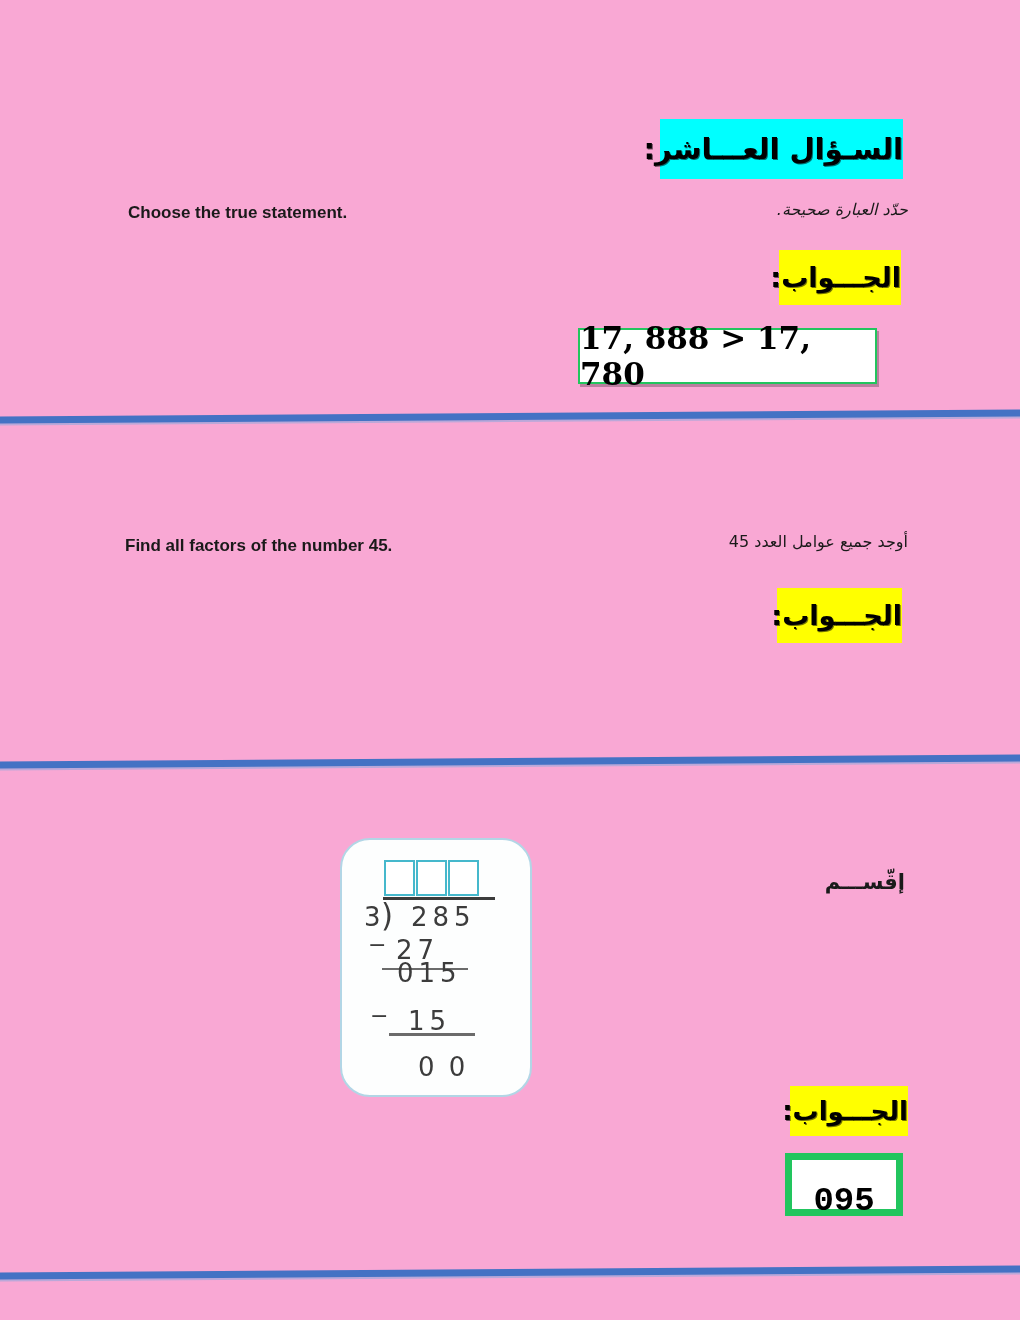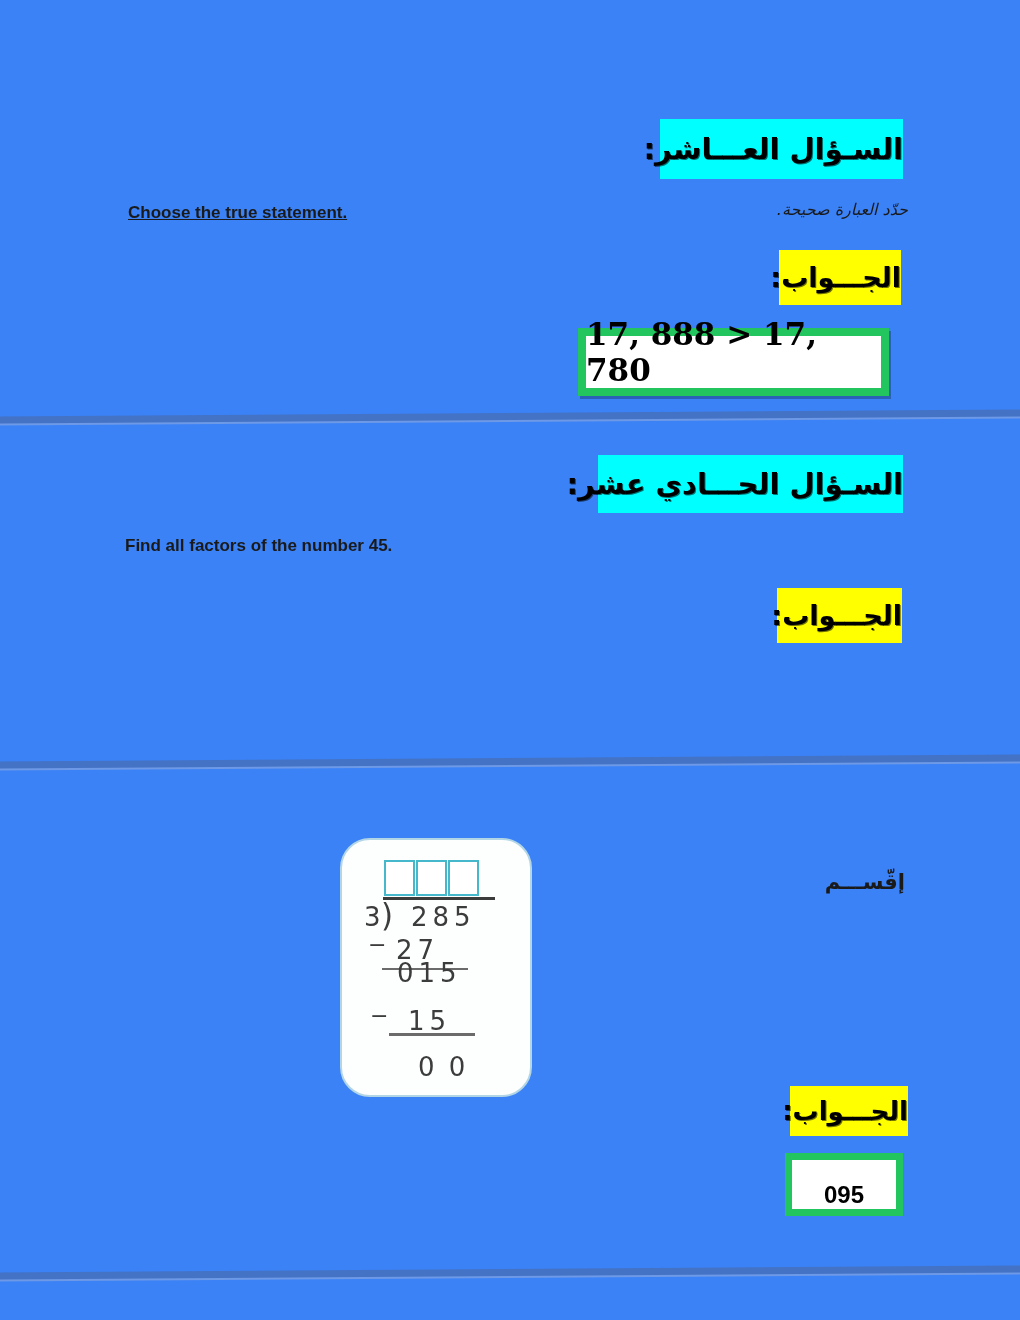--- a/index.html
+++ b/index.html
@@ -1,19 +1,19 @@
 <!DOCTYPE html>
 <html><head>
 <meta charset="utf-8">
 <style>
   html,body{margin:0;padding:0;background:#fff;}
   .page{
     position:relative;
     width:1020px;height:1320px;
-    background:#3b82f6;
+    background:#f9a8d4;
     font-family:"Liberation Sans",sans-serif;
     overflow:hidden;
   }
   .abs{position:absolute;}
   
   .q-header{
     background:#00ffff;
     color:#000;
     font-family:"DejaVu Sans",sans-serif;
     font-weight:bold;
@@ -41,23 +41,23 @@
     font-family:"Liberation Sans",sans-serif;
   }
   .q-ar{
     color:#1a1a1a;
     direction:rtl;
     text-align:right;
     font-family:"DejaVu Sans",sans-serif;
     font-size:16px;
   }
   .answer-box{
-    border:8px solid #22c55e;
+    border:2px solid #22c55e;
     background:#fff;
-    display:flex;align-items:flex-end;justify-content:center;
+    display:flex;align-items:center;justify-content:center;
     color:#000;
     box-shadow:2px 3px 0 rgba(0,0,0,.25);
   }
   .serif-math{
     font-family:"DejaVu Serif",serif;
     font-weight:bold;
   }
   .divider{
     position:absolute;
     left:-6px;
@@ -95,36 +95,36 @@
     transform:scaleY(1.05);
   }
 </style>
 </head>
 <body>
 
 <div class="page">
 
   <div class="abs q-header" style="left:660px;top:119px;width:243px;height:60px;line-height:60px;font-size:29px;">السـؤال العـــاشر:</div>
 
-  <div class="abs q-en" style="left:128px;top:203px;text-decoration:underline;">Choose the true statement.</div>
+  <div class="abs q-en" style="left:128px;top:203px;">Choose the true statement.</div>
 
   <div class="abs q-ar" style="left:600px;top:200px;width:308px;font-style:italic;">حدّد العبارة صحيحة.</div>
 
   <div class="abs a-label" style="left:779px;top:250px;width:122px;height:55px;line-height:55px;font-size:27px;">الجـــواب:</div>
 
   <div class="abs answer-box" style="left:578px;top:328px;width:295px;height:52px;">
     <span class="serif-math" style="font-size:31px;">17, 888 &gt; 17, 780</span>
   </div>
 
   <div class="divider" style="top:413px;"></div>
 
-  <div class="abs q-header" style="left:598px;top:455px;width:305px;height:58px;line-height:58px;font-size:29px;">السـؤال الحـــادي عشر:</div>
 
   <div class="abs q-en" style="left:125px;top:536px;">Find all factors of the number 45.</div>
 
+  <div class="abs q-ar" style="left:600px;top:532px;width:308px;">أوجد جميع عوامل العدد 45</div>
 
   <div class="abs a-label" style="left:777px;top:588px;width:125px;height:55px;line-height:55px;font-size:27px;">الجـــواب:</div>
 
 
   <div class="divider" style="top:758px;"></div>
 
 
   <div class="abs q-ar" style="left:700px;top:870px;width:205px;font-size:21px;font-weight:bold;">إقّســـم</div>
 
   <div class="abs division-card" style="left:340px;top:838px;width:188px;height:255px;">
@@ -150,18 +150,18 @@
     <span class="div-num" style="left:66px;top:166px;">15</span>
 
     <div class="div-line" style="left:47px;top:193px;width:86px;height:3px;"></div>
 
     <span class="div-num" style="left:76px;top:212px;letter-spacing:3px;">0 0</span>
   </div>
 
   <div class="abs a-label" style="left:790px;top:1086px;width:118px;height:50px;line-height:50px;font-size:26px;">الجـــواب:</div>
 
   <div class="abs answer-box" style="left:785px;top:1153px;width:104px;height:49px;border-width:7px;box-shadow:none;">
-    <span style="font-size:24px;font-weight:bold;font-family:Liberation Sans, sans-serif;margin-top:32px;">095</span>
+    <span style="font-size:34px;font-weight:bold;font-family:Liberation Mono, monospace;margin-top:32px;">095</span>
   </div>
 
   <div class="divider" style="top:1269px;"></div>
 
 </div>
 
 </body></html>

